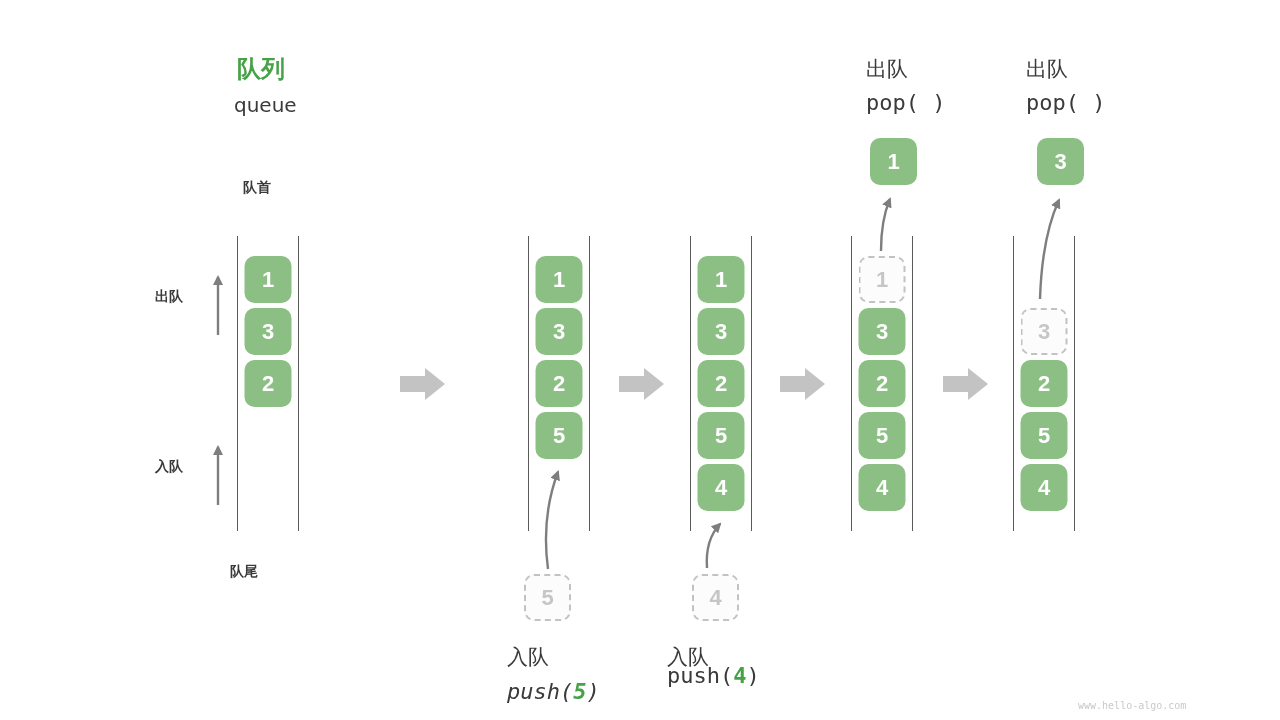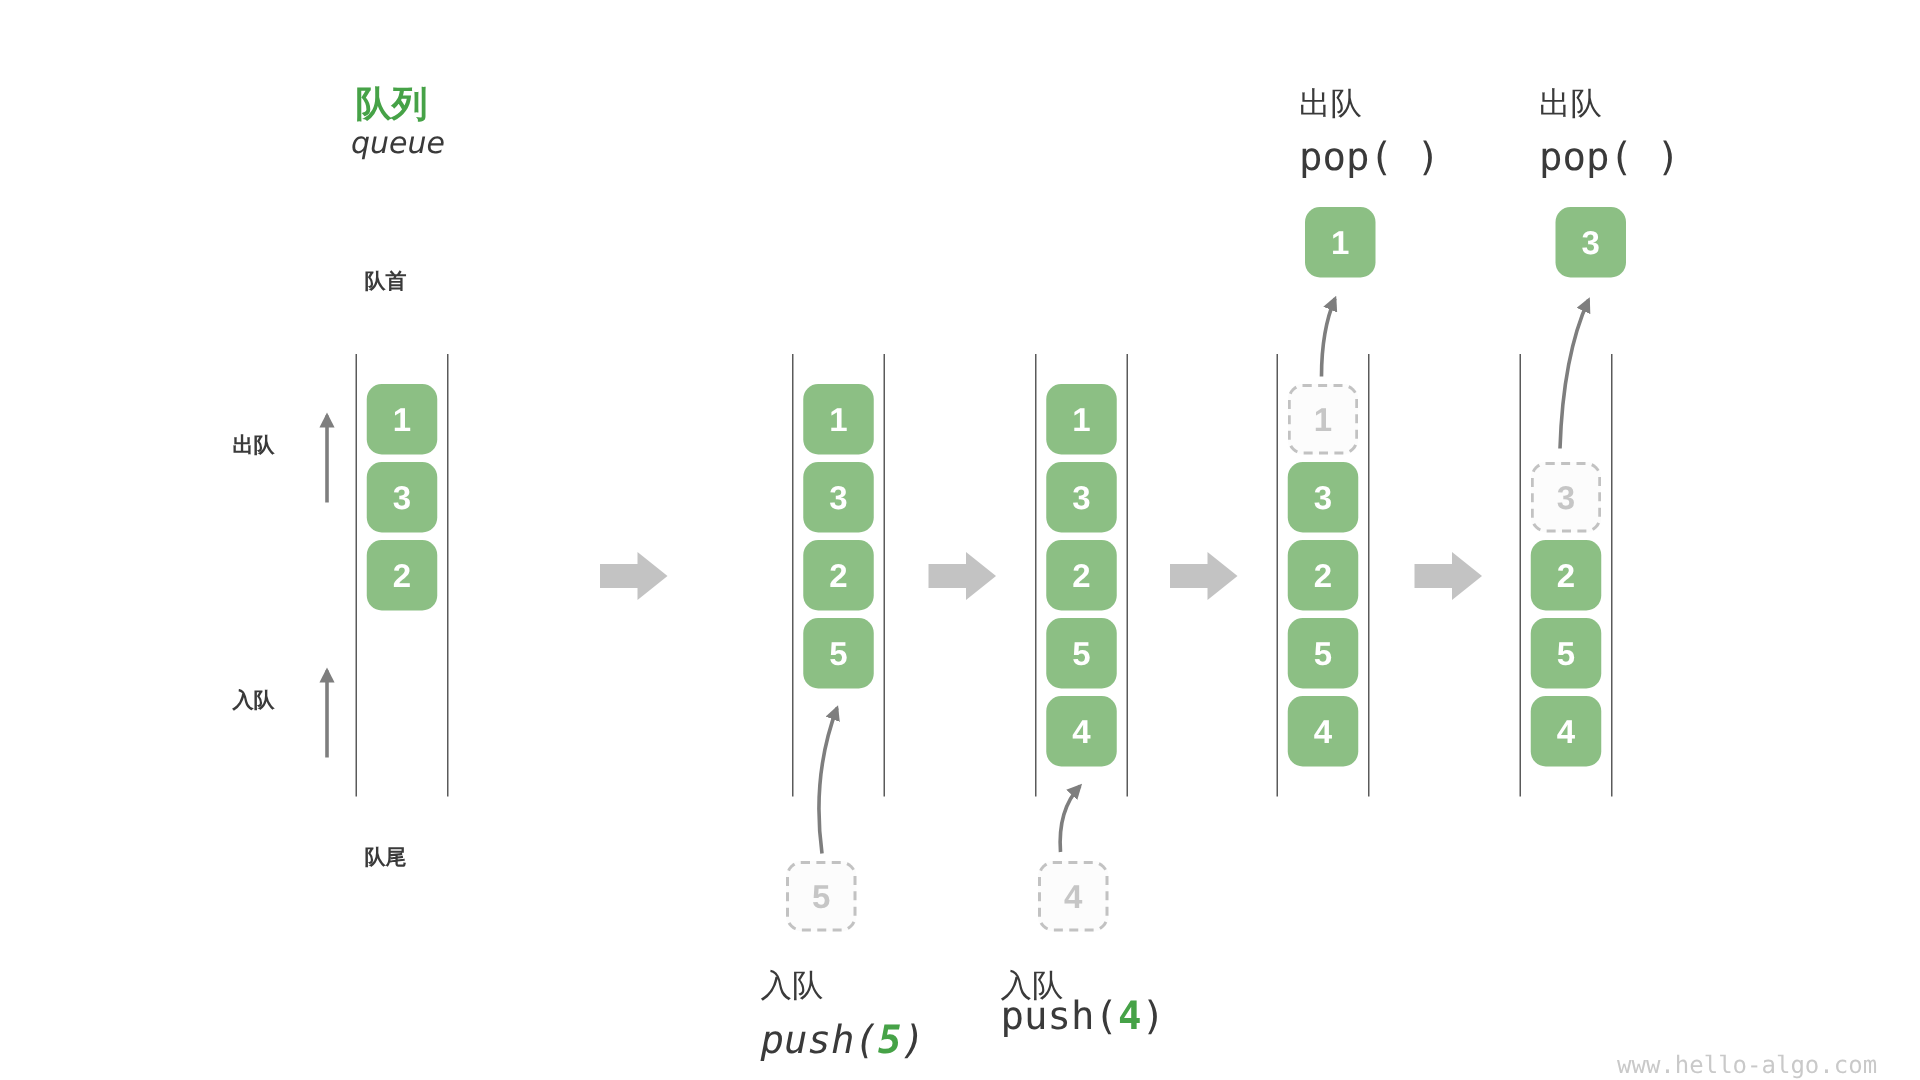--- a/index.html
+++ b/index.html
@@ -37,41 +37,41 @@
   .ghost {
     position:absolute; width:47px; height:47px; border-radius:10px;
     display:flex; align-items:center; justify-content:center;
     font-family:"Liberation Sans", sans-serif; font-weight:bold; font-size:22px;
     box-sizing:border-box;
   }
 
   
   .op-code {
     font-family:"DejaVu Sans Mono","Liberation Mono",monospace;
-    font-size:26px; color:#3a3a3a; white-space:pre;
+    font-size:22px; color:#3a3a3a; white-space:pre;
   }
   .arg-green { color:#46a247; font-weight:bold; }
 
   .watermark {
     font-family:"DejaVu Sans Mono","Liberation Mono",monospace;
-    font-size:16px; color:#c9c9c9;
+    font-size:10px; color:#c9c9c9;
   }
 
   svg.overlay { position:absolute; left:0; top:0; pointer-events:none; }
 </style>
 </head>
 <body>
 
 <div id="canvas">
 
   <div class="abs title-zh" style="left:237px; top:30px;">队列</div>
-  <div class="abs title-en" style="left:234px; top:60px;font-style:italic;">queue</div>
+  <div class="abs title-en" style="left:234px; top:70px;">queue</div>
 
   <div class="abs cn-bold" style="left:243px; top:156px;">队首</div>
-  <div class="abs cn-bold" style="left:243px; top:540px;">队尾</div>
+  <div class="abs cn-bold" style="left:230px; top:540px;">队尾</div>
   <div class="abs cn-bold" style="left:155px; top:265px;">出队</div>
   <div class="abs cn-bold" style="left:155px; top:435px;">入队</div>
 
   <div class="queue" style="left:237px;">
     <div class="slot filled slot-0">1</div>
     <div class="slot filled slot-1">3</div>
     <div class="slot filled slot-2">2</div>
   </div>
 
   <div class="queue" style="left:528px;">

